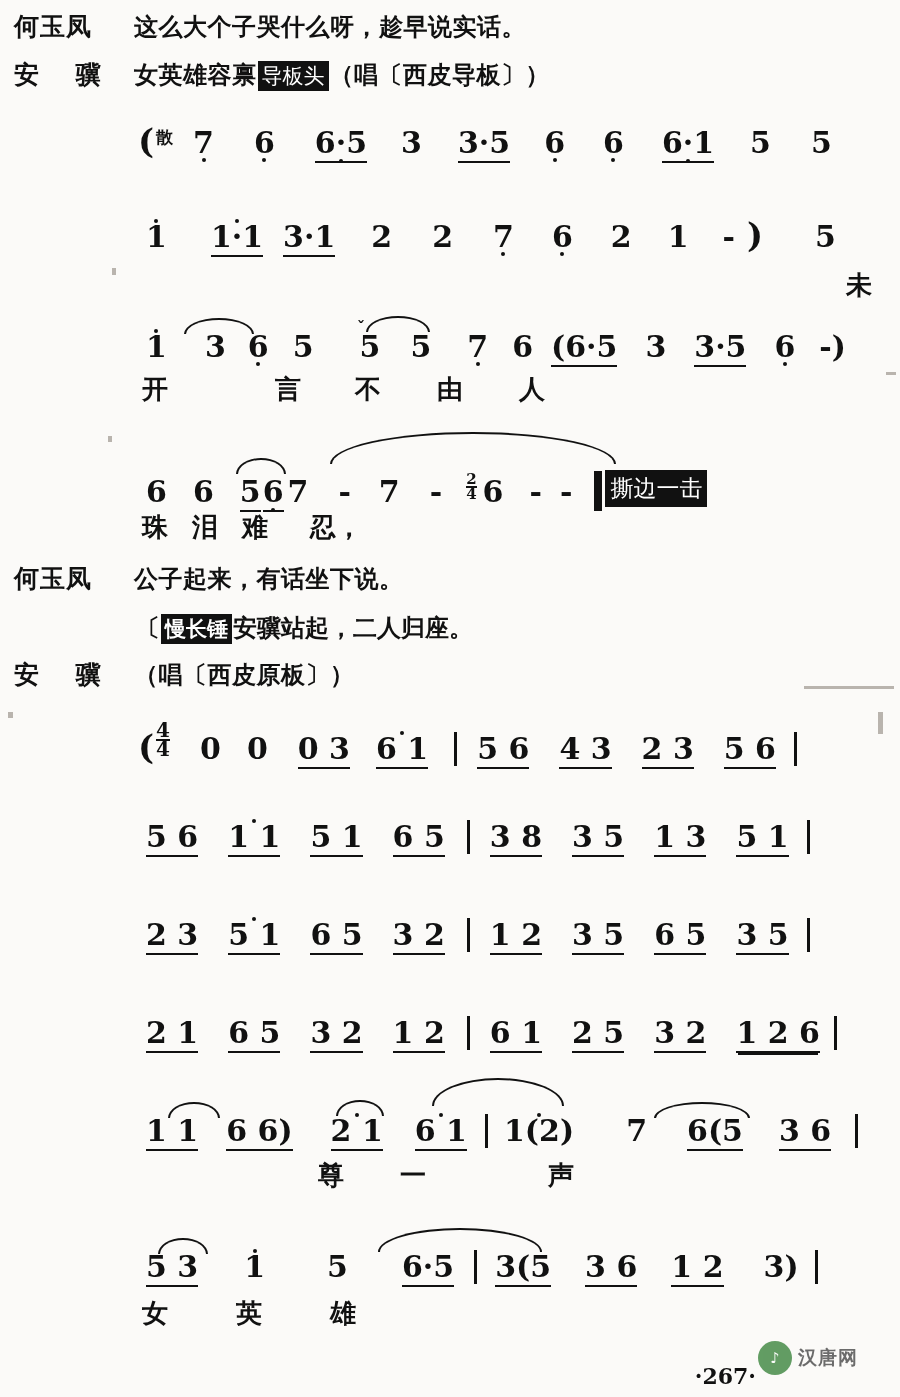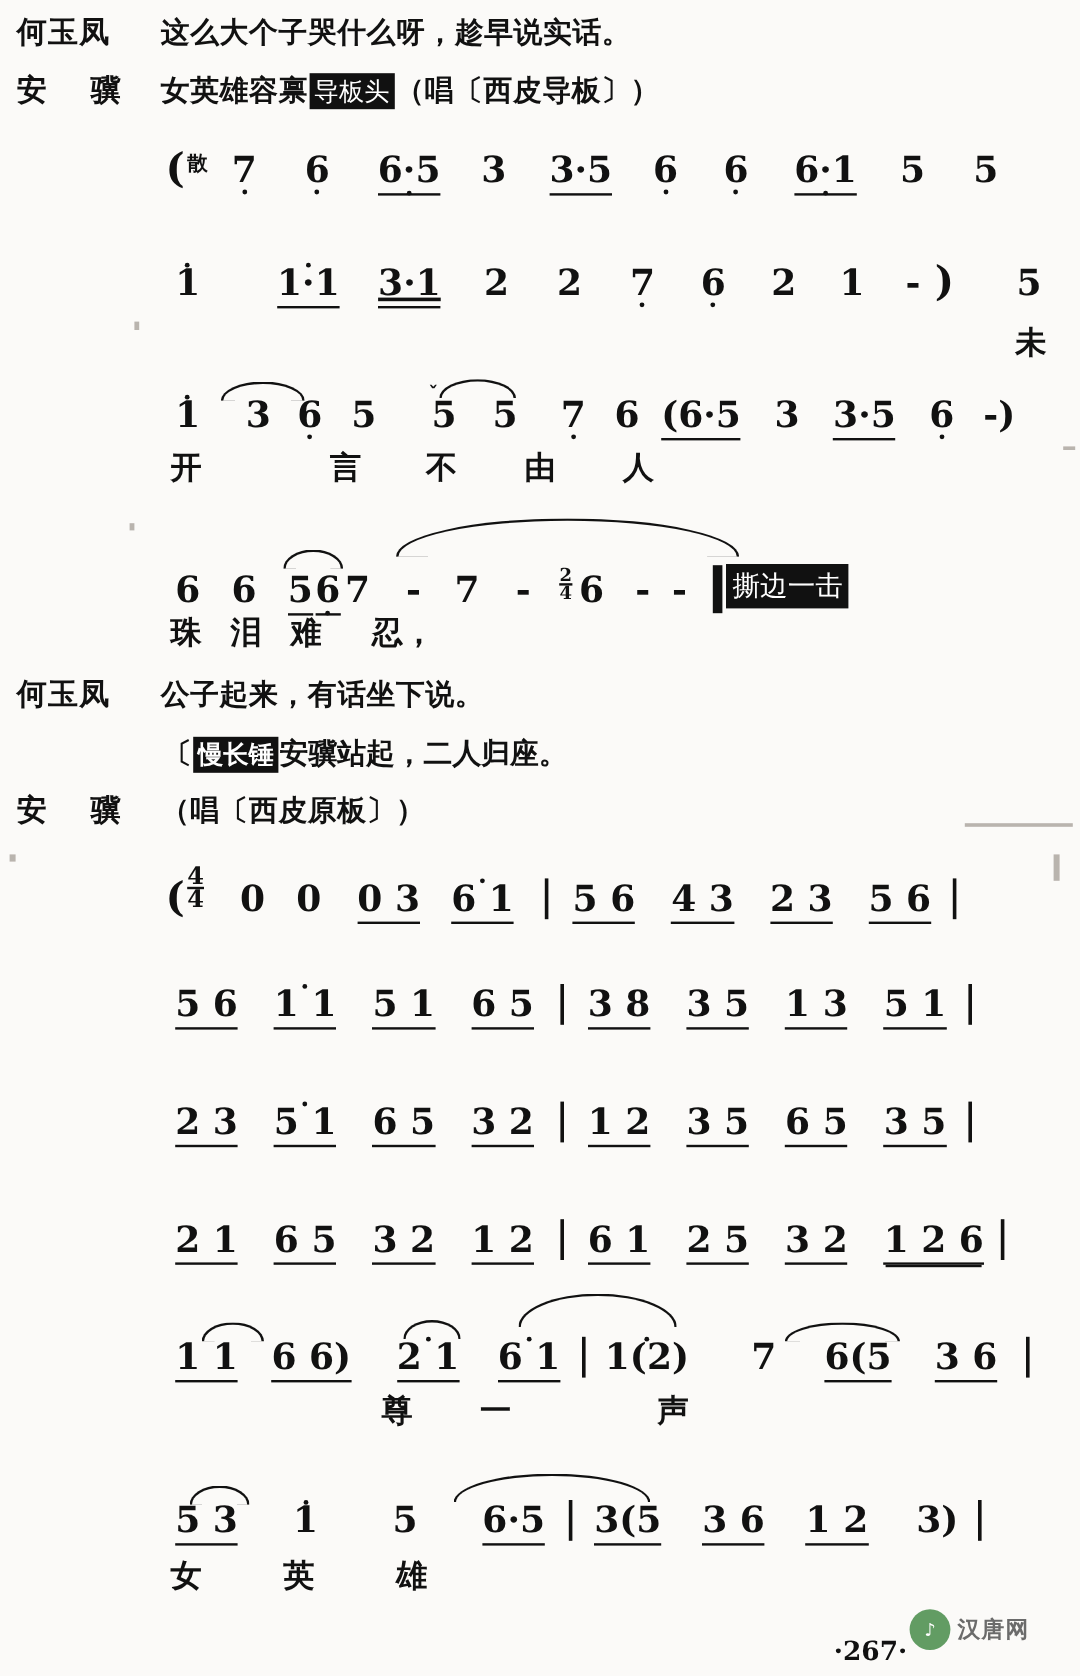--- a/index.html
+++ b/index.html
@@ -132,22 +132,22 @@
     <span class="n u" style="margin-left:36px;">3·5</span>
     <span class="n d1" style="margin-left:34px;">6</span>
     <span class="n d1" style="margin-left:38px;">6</span>
     <span class="n u d1" style="margin-left:38px;">6·1</span>
     <span class="n" style="margin-left:36px;">5</span>
     <span class="n" style="margin-left:40px;">5</span>
   </div>
 
   <div class="mrow" style="left:146px;top:218px;">
     <span class="n u1">1</span>
-    <span class="n u u1" style="margin-left:64px;">1·1</span>
-    <span class="n u" style="margin-left:32px;text-decoration:underline;">3·1</span>
+    <span class="n u u1" style="margin-left:44px;">1·1</span>
+    <span class="n u" style="margin-left:20px;">3·1</span>
     <span class="n" style="margin-left:36px;">2</span>
     <span class="n" style="margin-left:40px;">2</span>
     <span class="n d1" style="margin-left:40px;">7</span>
     <span class="n d1" style="margin-left:38px;">6</span>
     <span class="n" style="margin-left:38px;">2</span>
     <span class="n" style="margin-left:36px;">1</span>
     <span class="n" style="margin-left:34px;">-</span>
     <span class="n paren" style="margin-left:12px;">)</span>
     <span class="n" style="margin-left:52px;">5</span>
   </div>

